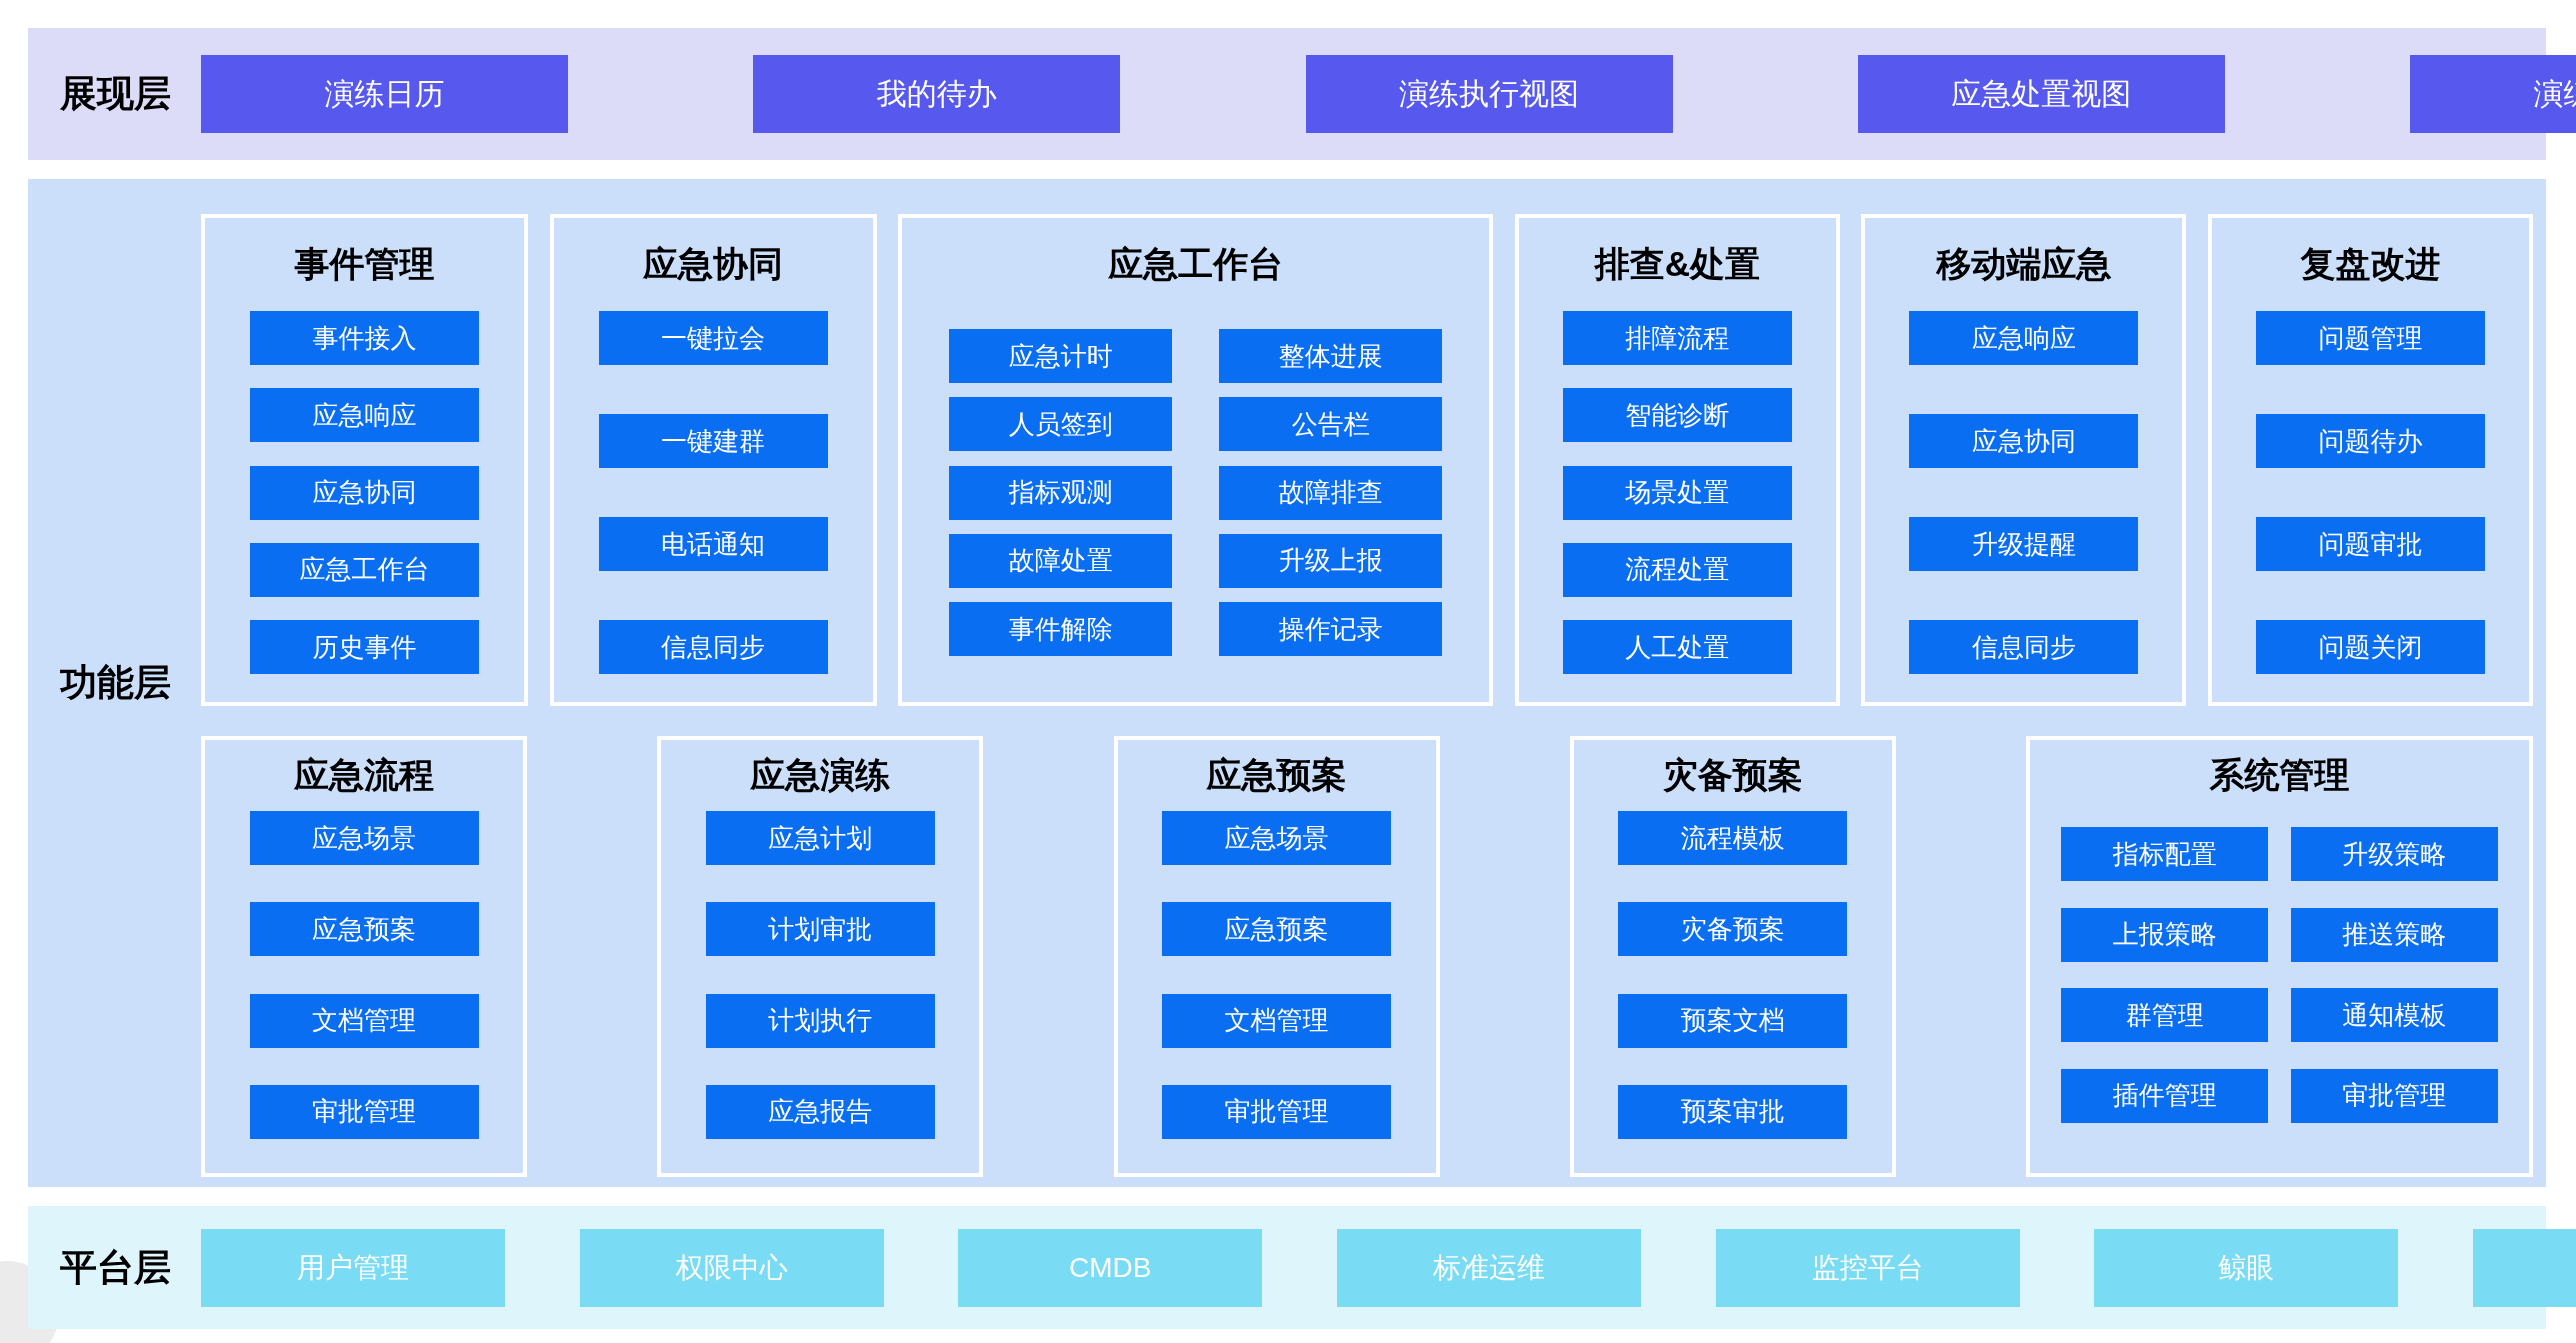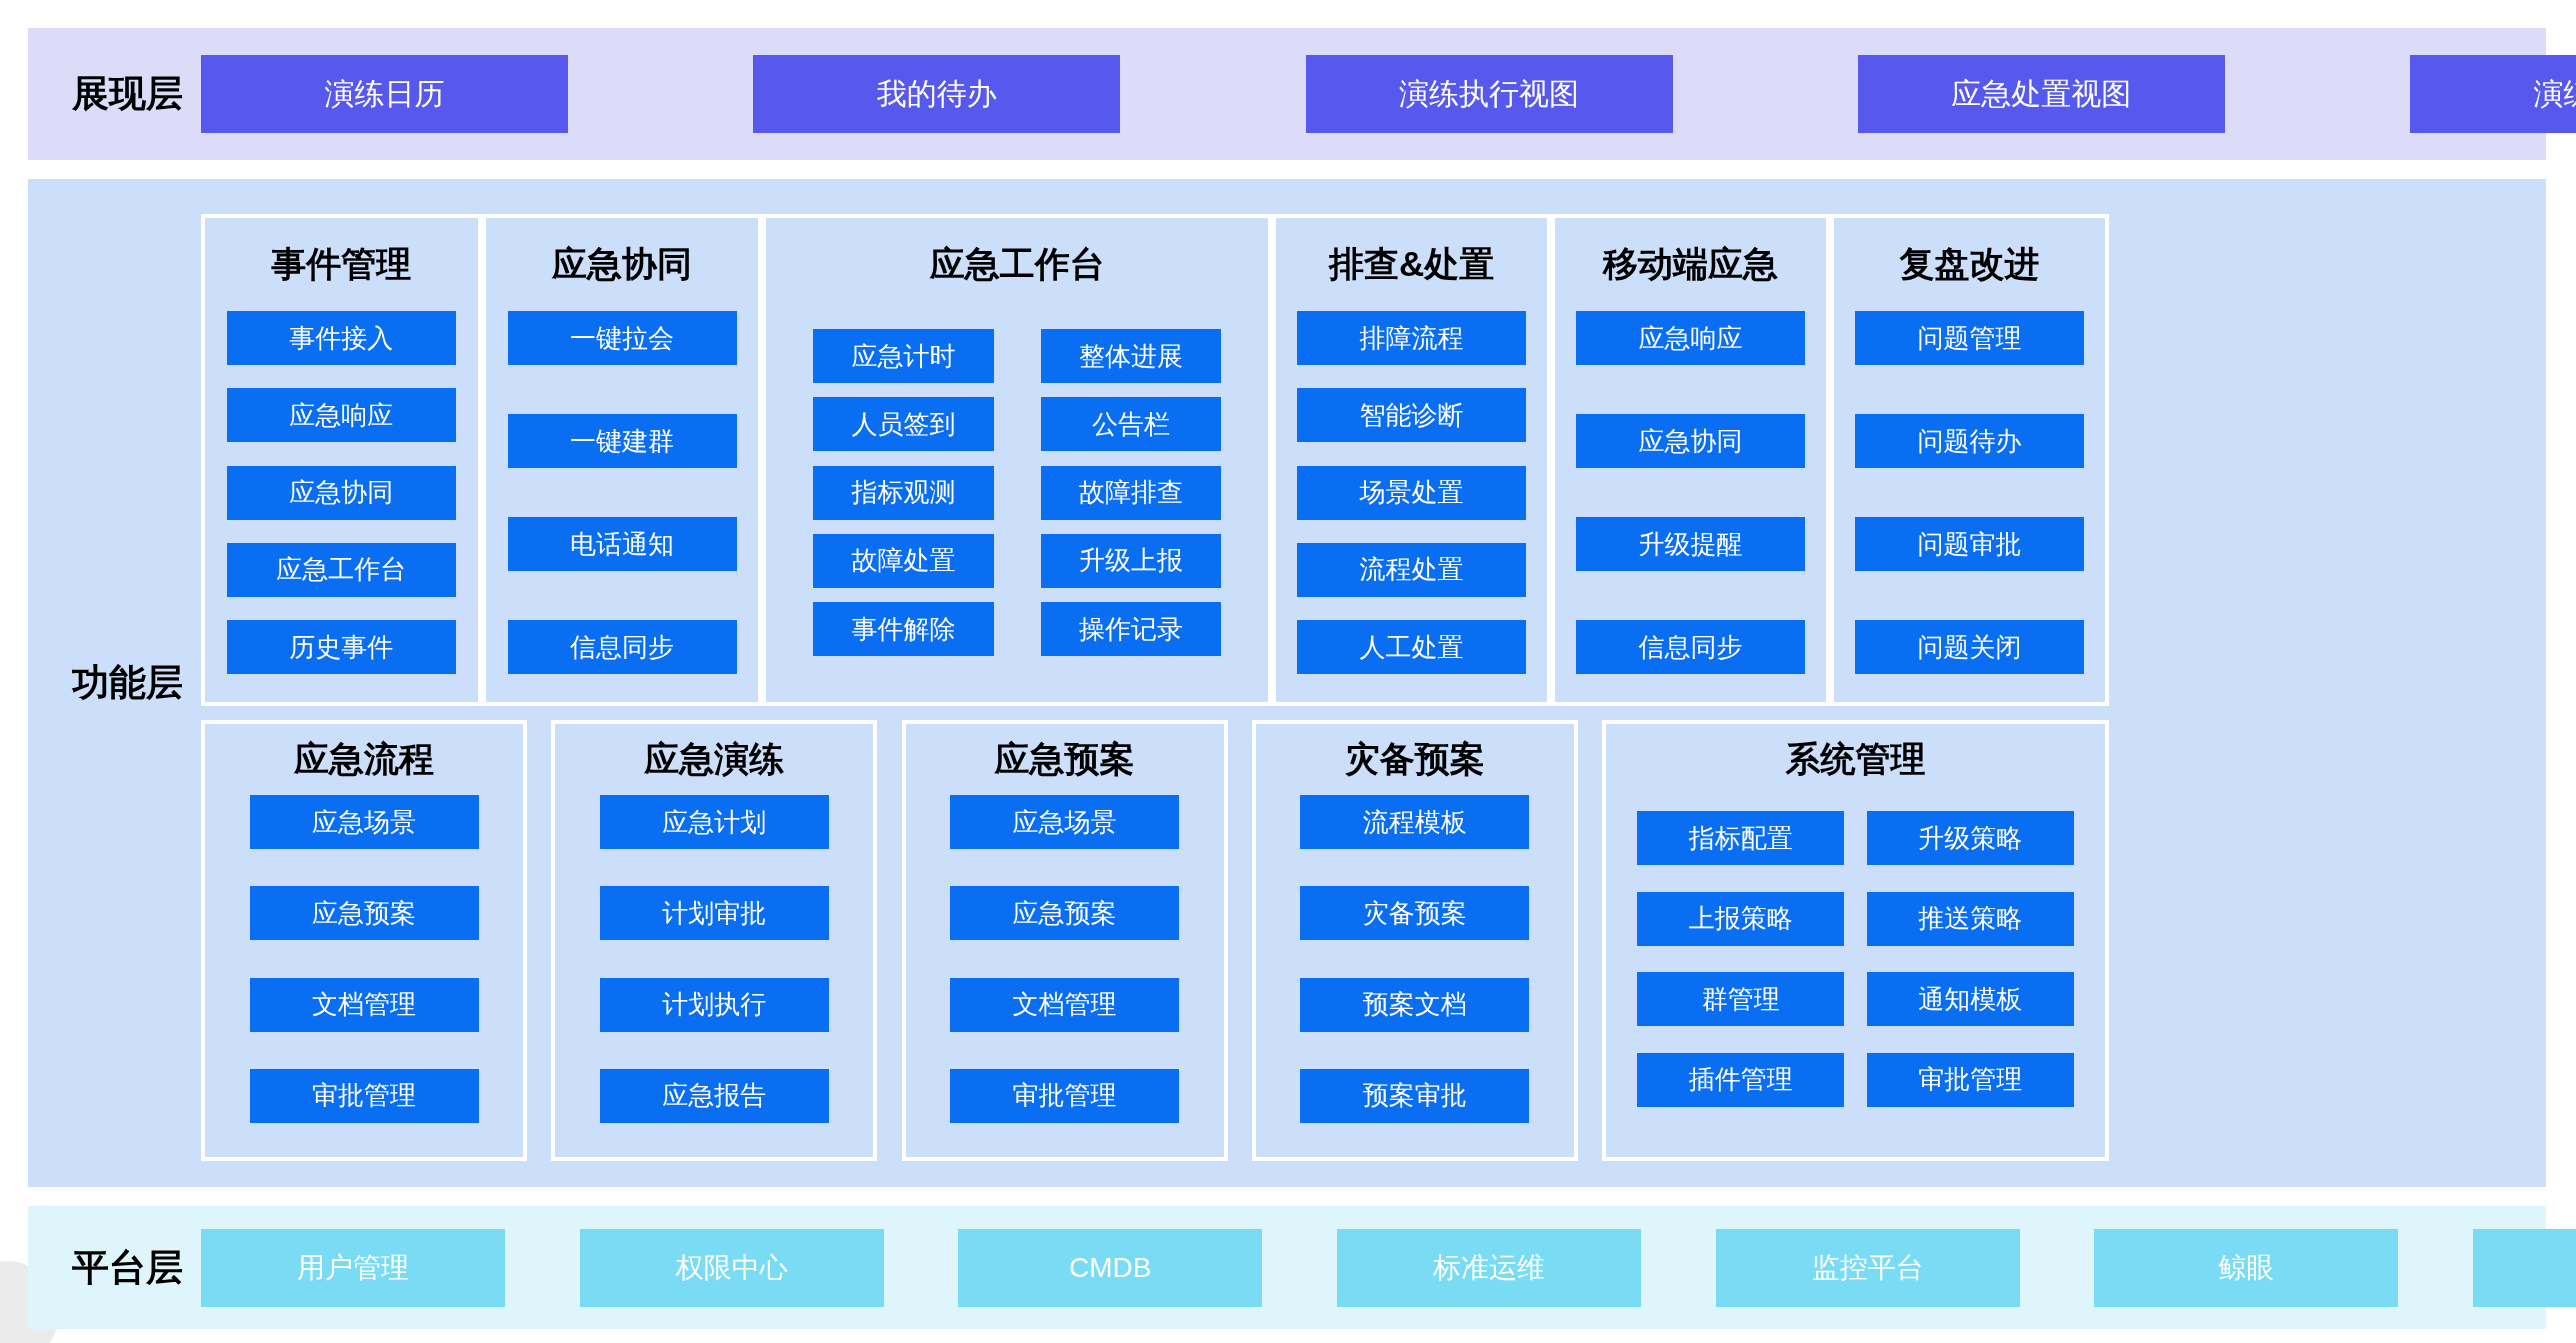--- a/index.html
+++ b/index.html
@@ -9,41 +9,41 @@
     font-family:"Liberation Sans","DejaVu Sans",sans-serif;
     --c-pres-band:#DCDCF8; --c-pres-btn:#5658EE;
     --c-func-band:#CCDFFA; --c-func-btn:#0A6EF3;
     --c-plat-band:#DEF5FC; --c-plat-btn:#79DCF4;
   }
   .band{position:absolute;left:28px;width:2518px;}
   .band-presentation{top:28px;height:132px;background:var(--c-pres-band);}
   .band-function{top:179px;height:1008px;background:var(--c-func-band);}
   .band-platform{top:1206px;height:123px;background:var(--c-plat-band);}
   .layer-label{
-    position:absolute;left:44px;top:0;bottom:0;width:140px;
+    position:absolute;left:32px;top:0;bottom:0;width:140px;
     display:flex;align-items:center;
     font-size:37px;font-weight:bold;color:#000;white-space:nowrap;
   }
   .btn-row{
     position:absolute;left:173px;width:2576px;top:0;bottom:0;
     display:flex;align-items:center;justify-content:space-between;
   }
   .p-btn{
     width:367px;height:78px;background:var(--c-pres-btn);color:#fff;
     font-size:30px;display:flex;align-items:center;justify-content:center;
     cursor:default;
   }
   .plat-btn{
     width:304px;height:78px;background:var(--c-plat-btn);color:#fff;
     font-size:28px;display:flex;align-items:center;justify-content:center;
     cursor:default;
   }
   .func-content{
-    position:absolute;left:173px;top:35px;width:1908px;
-    display:flex;flex-direction:column;gap:14px;
+    position:absolute;left:173px;top:35px;width:2332px;
+    display:flex;flex-direction:column;gap:30px;
   }
   .group-row{display:flex;justify-content:space-between;}
   .group-row.row1{height:492px;}
   .group-row.row2{height:441px;}
   .group{
     border:4.7px solid #ffffff;background:var(--c-func-band);
     box-sizing:border-box;display:flex;flex-direction:column;height:100%;
   }
   .row1 .w-s{width:327px;} .row1 .w-s2{width:325px;} .row1 .w-wide{width:595px;}
   .row2 .w-s{width:326px;} .row2 .w-wide{width:507px;}

